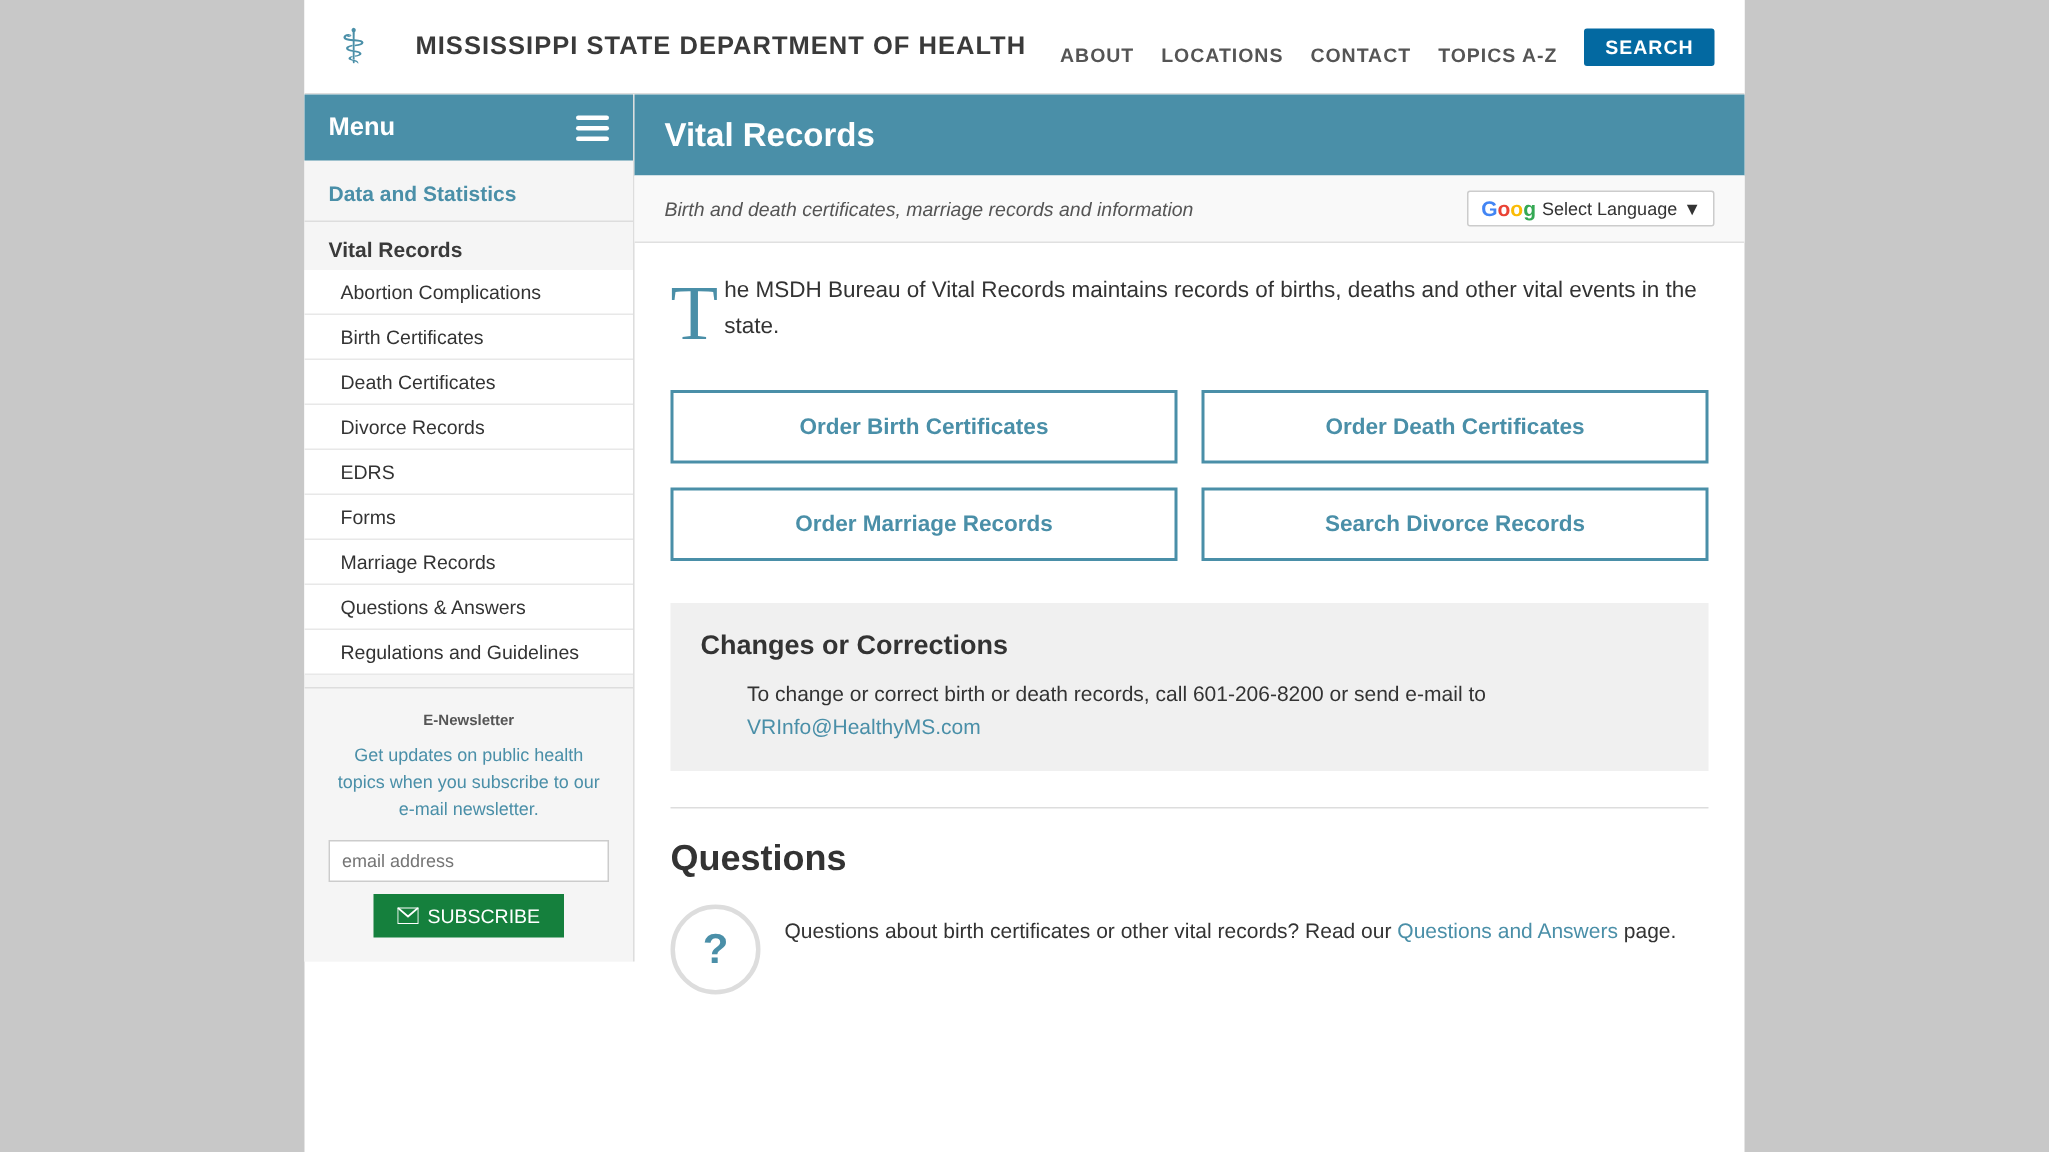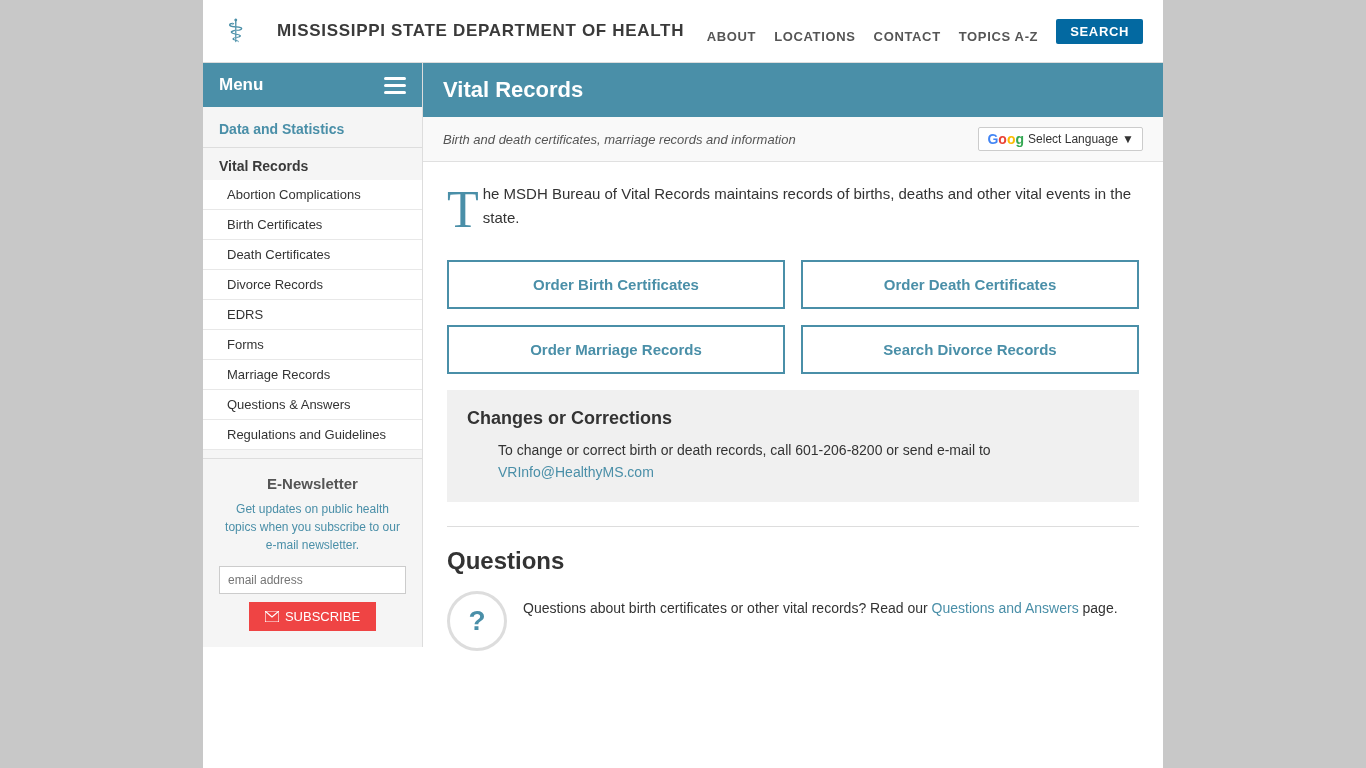--- a/index.html
+++ b/index.html
@@ -125,41 +125,41 @@
 
     
     .enewsletter {
       padding: 16px;
       background: #f5f5f5;
       border-top: 1px solid #ddd;
       margin-top: 8px;
       text-align: center;
     }
     .enewsletter-title {
-      font-size: 15px;
+      font-size: 10px;
       font-weight: bold;
       color: #555;
       margin-bottom: 8px;
     }
     .enewsletter-desc {
       font-size: 12px;
       color: #4a8fa8;
       margin-bottom: 12px;
       line-height: 1.5;
     }
     .enewsletter-input {
       width: 100%;
       padding: 6px 8px;
       border: 1px solid #ccc;
       font-size: 12px;
       color: #999;
       margin-bottom: 8px;
     }
     .subscribe-btn {
-      background: #ef4444;
+      background: #15803d;
       color: #fff;
       border: none;
       padding: 7px 16px;
       font-size: 13px;
       cursor: pointer;
       display: flex;
       align-items: center;
       gap: 6px;
       margin: 0 auto;
     }
@@ -226,21 +226,21 @@
       color: #4a8fa8;
       line-height: 1;
       float: left;
       margin-right: 4px;
       margin-top: 2px;
     }
     .action-buttons {
       display: grid;
       grid-template-columns: 1fr 1fr;
       gap: 16px;
-      margin-bottom: 16px;
+      margin-bottom: 28px;
     }
     .action-btn {
       border: 2px solid #4a8fa8;
       background: #fff;
       color: #4a8fa8;
       padding: 14px 20px;
       font-size: 15px;
       font-weight: bold;
       cursor: pointer;
       text-align: center;

